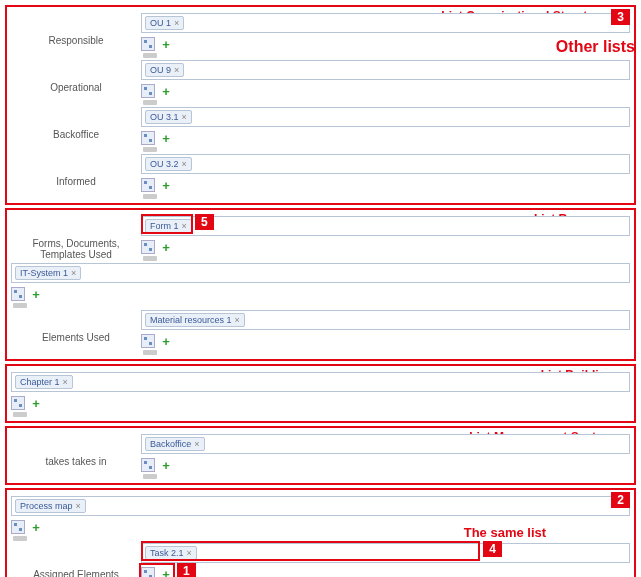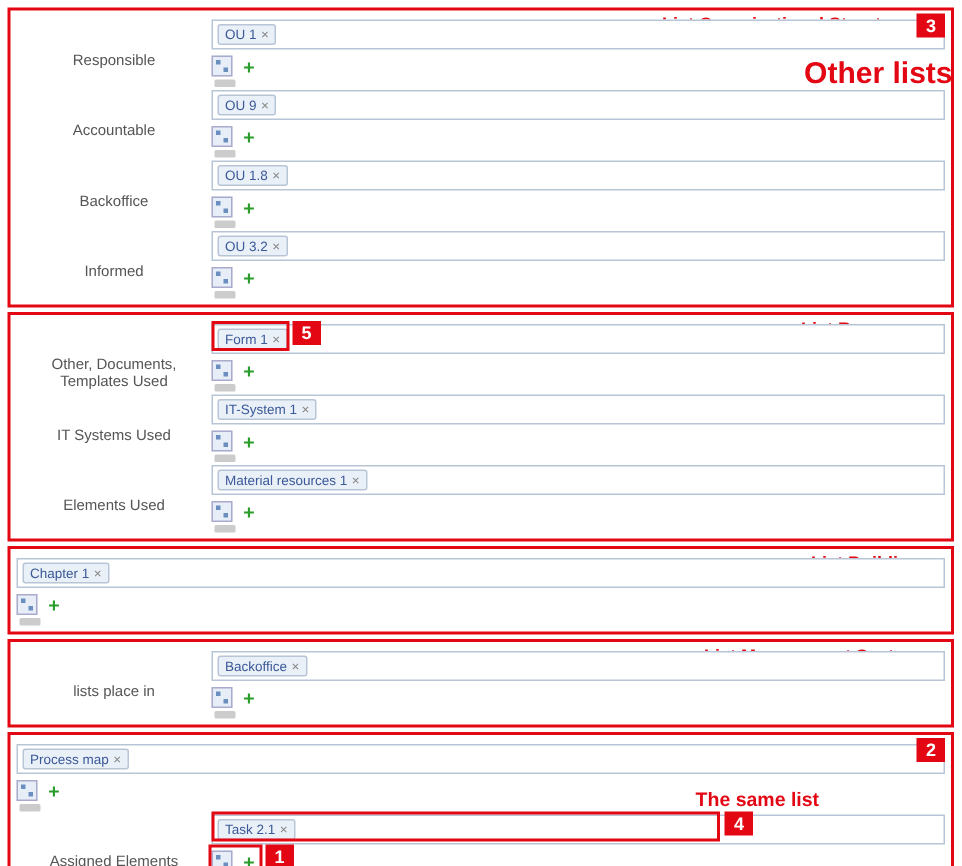--- a/index.html
+++ b/index.html
@@ -141,21 +141,21 @@
     border: 2px solid #e30613;
     z-index: 4;
     pointer-events: none;
   }
   .side-label {
     position: absolute;
     right: 6px;
     top: 38px;
     color: #e30613;
     font-weight: bold;
-    font-size: 20px;
+    font-size: 16px;
     z-index: 10;
   }
 </style>
 </head>
 <body>
 
 <div class="side-label">Other lists</div>
 
 <div class="panel">
   <div class="panel-title">List Organizational Structure</div>
@@ -172,42 +172,42 @@
       </div>
       <div class="toolbar">
         <span class="icon-btn icon-tree"></span>
         <span class="icon-btn icon-plus">+</span>
       </div>
       <div class="gray-bar"></div>
     </div>
   </div>
 
   <div class="row">
-    <div class="row-label">Accountable</div>
+    <div class="row-label">Operational</div>
     <div class="row-content">
       <div class="tag-field">
         <span class="tag">
             <span>OU 9</span>
             <span class="tag-x">×</span>
           </span>
       </div>
       <div class="toolbar">
         <span class="icon-btn icon-tree"></span>
         <span class="icon-btn icon-plus">+</span>
       </div>
       <div class="gray-bar"></div>
     </div>
   </div>
 
   <div class="row">
     <div class="row-label">Backoffice</div>
     <div class="row-content">
       <div class="tag-field">
         <span class="tag">
-            <span>OU 1.8</span>
+            <span>OU 3.1</span>
             <span class="tag-x">×</span>
           </span>
       </div>
       <div class="toolbar">
         <span class="icon-btn icon-tree"></span>
         <span class="icon-btn icon-plus">+</span>
       </div>
       <div class="gray-bar"></div>
     </div>
   </div>
@@ -227,40 +227,39 @@
       </div>
       <div class="gray-bar"></div>
     </div>
   </div>
 </div>
 
 <div class="panel">
   <div class="panel-title" style="right:14px;">List Resources</div>
 
   <div class="row">
-    <div class="row-label">Other, Documents, Templates Used</div>
+    <div class="row-label">Forms, Documents, Templates Used</div>
     <div class="row-content">
       <div class="callout-box" style="top:0; left:0; width:52px; height:20px;"></div>
       <div class="callout-badge" style="top:0; left:54px;">5</div>
       <div class="tag-field">
         <span class="tag">
             <span>Form 1</span>
             <span class="tag-x">×</span>
           </span>
       </div>
       <div class="toolbar">
         <span class="icon-btn icon-tree"></span>
         <span class="icon-btn icon-plus">+</span>
       </div>
       <div class="gray-bar"></div>
     </div>
   </div>
 
   <div class="row">
-    <div class="row-label">IT Systems Used</div>
     <div class="row-content">
       <div class="tag-field">
         <span class="tag">
             <span>IT-System 1</span>
             <span class="tag-x">×</span>
           </span>
       </div>
       <div class="toolbar">
         <span class="icon-btn icon-tree"></span>
         <span class="icon-btn icon-plus">+</span>
@@ -302,21 +301,21 @@
         <span class="icon-btn icon-plus">+</span>
       </div>
       <div class="gray-bar"></div>
     </div>
   </div>
 </div>
 
 <div class="panel">
   <div class="panel-title" style="right:14px;">List Management Systems</div>
   <div class="row">
-    <div class="row-label">lists place in</div>
+    <div class="row-label">takes takes in</div>
     <div class="row-content">
       <div class="tag-field">
         <span class="tag">
             <span>Backoffice</span>
             <span class="tag-x">×</span>
           </span>
       </div>
       <div class="toolbar">
         <span class="icon-btn icon-tree"></span>
         <span class="icon-btn icon-plus">+</span>

